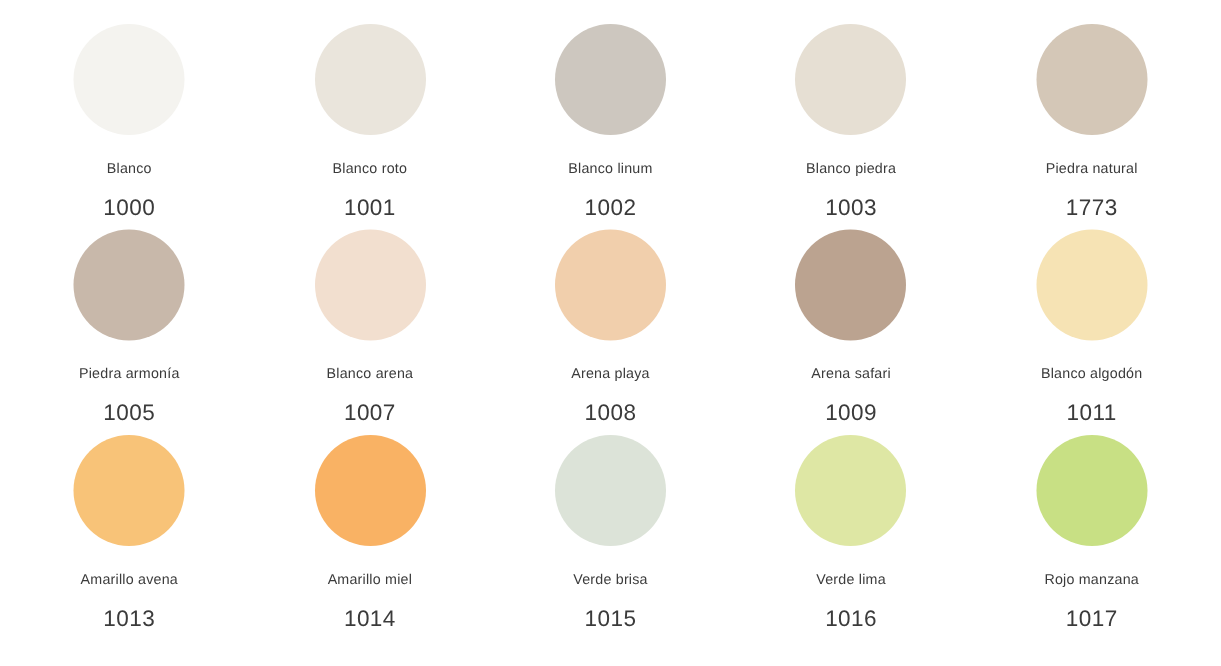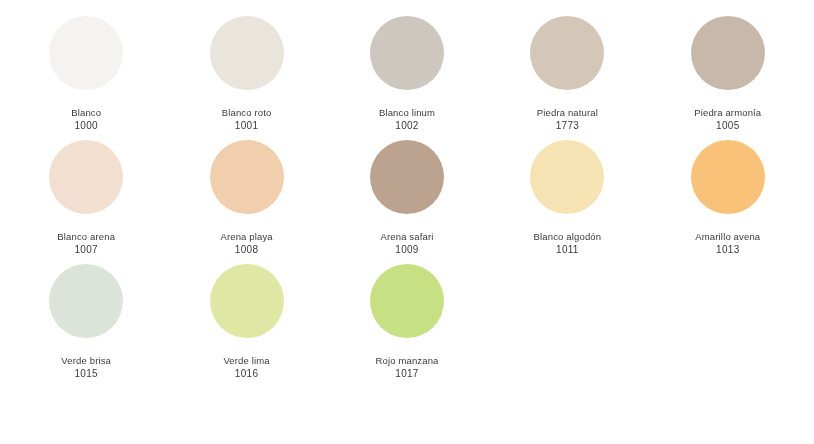--- a/index.html
+++ b/index.html
@@ -47,22 +47,22 @@
     margin-top: 17px;
     font-size: 9.5px;
     line-height: 12px;
     color: #3b3b3b;
     text-align: center;
     letter-spacing: 0.15px;
     white-space: nowrap;
   }
 
   .swatch-code {
-    margin-top: 1px;
-    font-size: 10px;
+    margin-top: 14px;
+    font-size: 15px;
     line-height: 12px;
     color: #3b3b3b;
     text-align: center;
     letter-spacing: 0.3px;
     white-space: nowrap;
   }
 </style>
 </head>
 <body style="background: rgb(255, 255, 255);">
 
@@ -74,20 +74,25 @@
     </div>
     <div class="swatch-cell">
       <div class="swatch-disc" style="background: rgb(234, 229, 220);"></div>
       <div class="swatch-name">Blanco roto</div>
       <div class="swatch-code">1001</div>
     </div>
     <div class="swatch-cell">
       <div class="swatch-disc" style="background: rgb(205, 199, 191);"></div>
       <div class="swatch-name">Blanco linum</div>
       <div class="swatch-code">1002</div>
+    </div>
+    <div class="swatch-cell">
+      <div class="swatch-disc" style="background: rgb(230, 223, 211);"></div>
+      <div class="swatch-name">Blanco piedra</div>
+      <div class="swatch-code">1003</div>
     </div>
     <div class="swatch-cell">
       <div class="swatch-disc" style="background: rgb(212, 199, 183);"></div>
       <div class="swatch-name">Piedra natural</div>
       <div class="swatch-code">1773</div>
     </div>
     <div class="swatch-cell">
       <div class="swatch-disc" style="background: rgb(200, 184, 170);"></div>
       <div class="swatch-name">Piedra armonía</div>
       <div class="swatch-code">1005</div>
@@ -111,20 +116,25 @@
       <div class="swatch-disc" style="background: rgb(246, 227, 180);"></div>
       <div class="swatch-name">Blanco algodón</div>
       <div class="swatch-code">1011</div>
     </div>
     <div class="swatch-cell">
       <div class="swatch-disc" style="background: rgb(248, 195, 120);"></div>
       <div class="swatch-name">Amarillo avena</div>
       <div class="swatch-code">1013</div>
     </div>
     <div class="swatch-cell">
+      <div class="swatch-disc" style="background: rgb(249, 178, 100);"></div>
+      <div class="swatch-name">Amarillo miel</div>
+      <div class="swatch-code">1014</div>
+    </div>
+    <div class="swatch-cell">
       <div class="swatch-disc" style="background: rgb(220, 227, 216);"></div>
       <div class="swatch-name">Verde brisa</div>
       <div class="swatch-code">1015</div>
     </div>
     <div class="swatch-cell">
       <div class="swatch-disc" style="background: rgb(222, 231, 164);"></div>
       <div class="swatch-name">Verde lima</div>
       <div class="swatch-code">1016</div>
     </div>
     <div class="swatch-cell">

